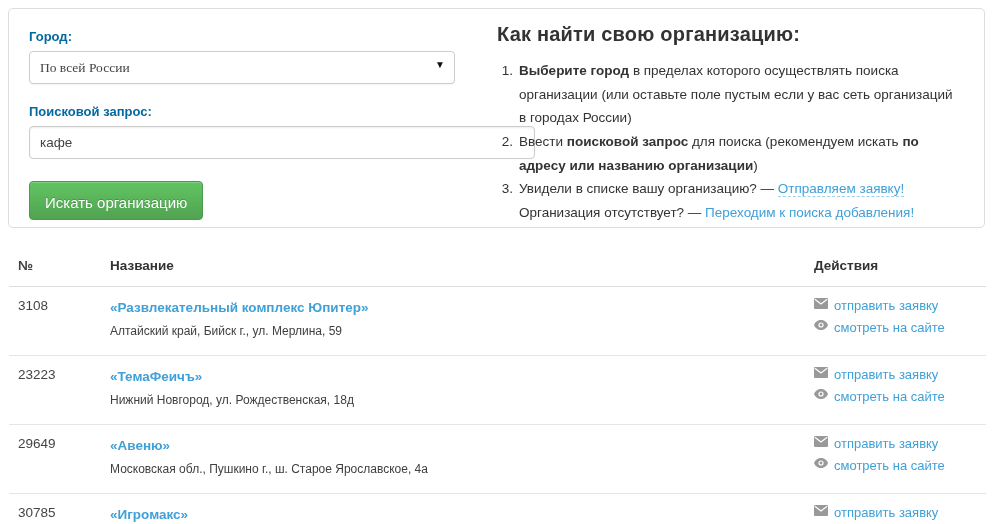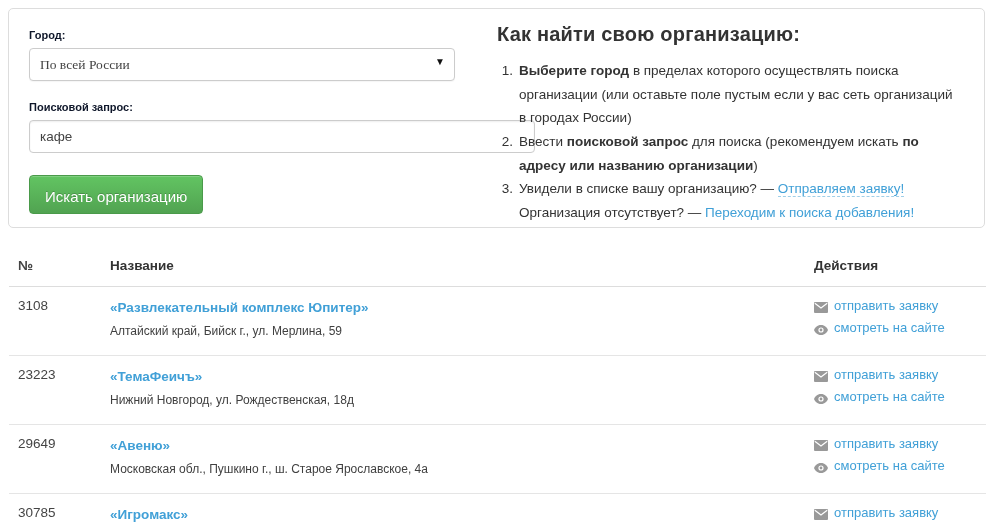--- a/index.html
+++ b/index.html
@@ -22,23 +22,23 @@
     background: #fff;
     display: flex;
   }
   .form-col {
     width: 470px;
     padding: 20px 0 0 20px;
     flex: none;
   }
   .form-label {
     display: block;
-    font-size: 11px;
+    font-size: 13px;
     font-weight: bold;
-    color: #0f172a;
+    color: #0369a1;
     margin-bottom: 7px;
   }
   .select-wrap {
     position: relative;
     width: 426px;
     margin-bottom: 20px;
   }
   .select-wrap select {
     width: 100%;
     height: 33px;
@@ -150,21 +150,21 @@
     text-decoration: none;
     cursor: pointer;
   }
   .org-addr {
     font-size: 12px;
     color: #404040;
     margin-top: 8px;
   }
   .action-link {
     display: flex;
-    align-items: flex-end;
+    align-items: flex-start;
     gap: 6px;
     font-size: 13px;
     color: #41a0d7;
     text-decoration: none;
     cursor: pointer;
     margin-bottom: 7px;
   }
   .icon { display: inline-flex; line-height: 0; }
 </style>
 </head>

